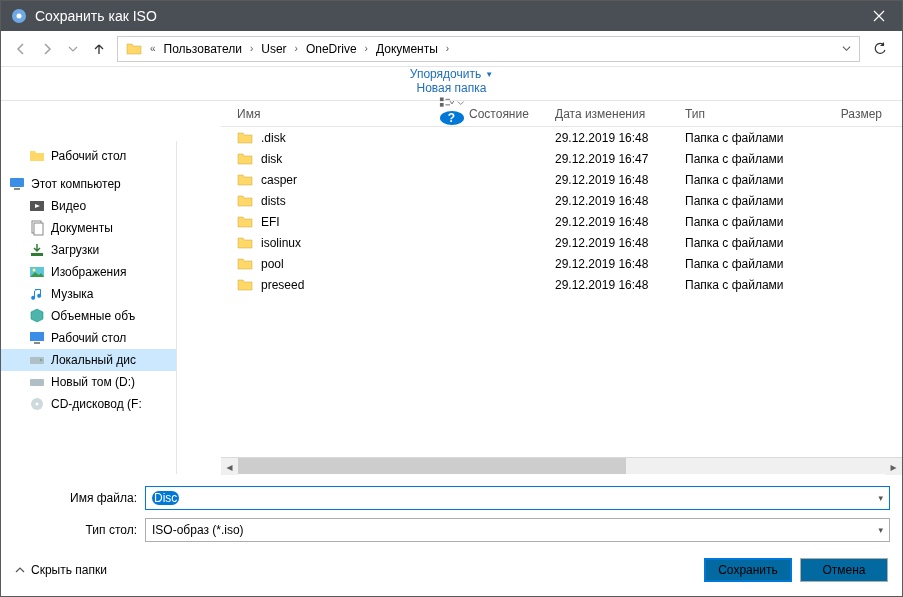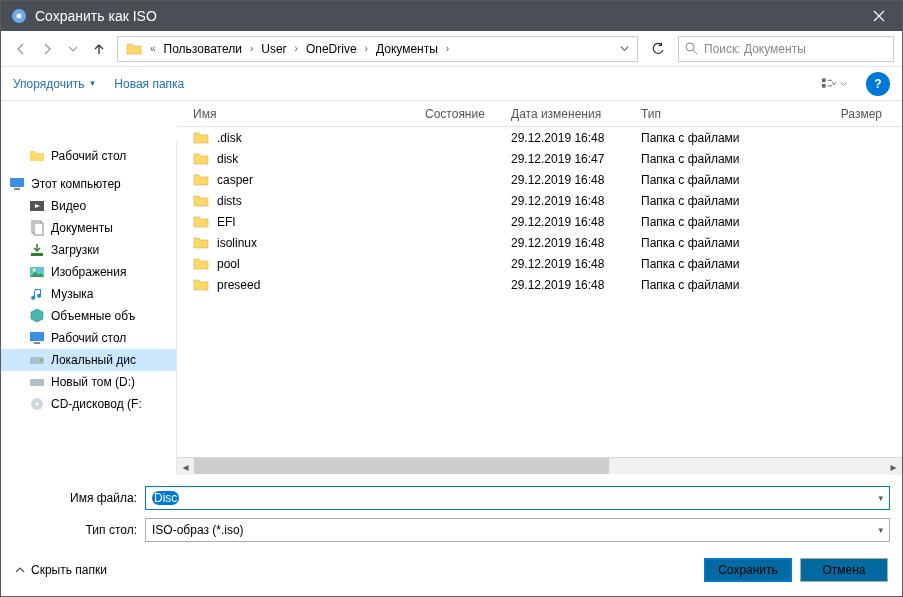--- a/index.html
+++ b/index.html
@@ -14,33 +14,33 @@
 .navbtn { width: 24px; height: 24px; display: flex; align-items: center; justify-content: center; color: #999; cursor: pointer; }
 .navbtn.enabled { color: #333; }
 .crumbbox { flex: 1; height: 26px; border: 1px solid #ccc; display: flex; align-items: center; padding: 0 4px; background: #fff; }
 .crumb-icon { width: 16px; height: 16px; margin: 0 4px; }
 .crumb-sep { color: #555; margin: 0 4px; font-size: 10px; }
 .crumb { padding: 2px 4px; cursor: pointer; }
 .crumb-drop { width: 18px; display: flex; justify-content: center; color: #555; cursor: pointer; }
 .refresh { width: 28px; height: 26px; display: flex; align-items: center; justify-content: center; cursor: pointer; }
 .searchbox { width: 216px; height: 26px; border: 1px solid #ccc; display: flex; align-items: center; padding: 0 6px; color: #888; }
 .searchbox .sicon { margin-right: 6px; }
-.toolbar { height: 34px; display: flex; align-items: center; padding: 0 12px; gap: 18px; border-bottom: 1px solid #e5e5e5; }
+.toolbar { height: 34px; display: flex; align-items: center; padding: 0 12px; border-bottom: 1px solid #e5e5e5; flex-direction: column; }
 .toolbtn { color: #1e6fbd; cursor: pointer; display: flex; align-items: center; gap: 4px; }
 .toolbtn .dd { font-size: 8px; }
 .toolbar .spacer { flex: 1; }
 .viewbtn { width: 28px; height: 24px; display: flex; align-items: center; justify-content: center; cursor: pointer; border: 1px solid transparent; }
 .helpbtn { width: 24px; height: 24px; border-radius: 50%; background: #0078d7; color: #fff; display: flex; align-items: center; justify-content: center; font-weight: bold; cursor: pointer; }
 .body { flex: 1; display: flex; min-height: 0; }
 .tree { width: 176px; border-right: 1px solid #e5e5e5; overflow: hidden; padding-top: 4px; margin-top: 40px; }
 .tnode { height: 22px; display: flex; align-items: center; padding-left: 8px; gap: 6px; cursor: pointer; white-space: nowrap; }
 .tnode.selected { background: #cce8ff; }
 .tnode.indent { padding-left: 28px; }
 .ticon { width: 16px; height: 16px; flex-shrink: 0; }
-.listwrap { flex: 1; display: flex; flex-direction: column; min-width: 0; }
+.listwrap { flex: 1; display: flex; flex-direction: column; min-width: 0; margin-left: 44px; }
 .colhead { height: 26px; display: flex; padding: 0 8px; border-bottom: 1px solid #e5e5e5; color: #555; }
 .colhead > div, .frow > div { display: flex; align-items: center; }
 .c-name { flex: 0 0 240px; padding-left: 8px; }
 .c-state { flex: 0 0 86px; }
 .c-date { flex: 0 0 130px; }
 .c-type { flex: 0 0 130px; }
 .c-size { flex: 1; justify-content: flex-end; padding-right: 12px; }
 .flist { flex: 1; overflow: auto; }
 .frow { height: 21px; display: flex; padding: 0 8px; cursor: pointer; }
 .ficon { width: 16px; height: 16px; margin-right: 8px; }
@@ -125,29 +125,20 @@
             <path d="M1 3 L5 7 L9 3" stroke="#555" stroke-width="1.2" fill="none"></path>
           </svg>
         </span>
     </div>
     <div class="refresh">
         <svg width="14" height="14" viewBox="0 0 14 14">
           <path d="M11 3 A5 5 0 1 0 12 8" stroke="#333" stroke-width="1.2" fill="none"></path>
           <path d="M11 0 L11 4 L7 4z" fill="#333"></path>
         </svg>
       </div>
-    <div class="searchbox">
-      <span class="sicon">
-          <svg width="13" height="13" viewBox="0 0 13 13">
-            <circle cx="5" cy="5" r="4" stroke="#888" fill="none"></circle>
-            <path d="M8 8 L12 12" stroke="#888"></path>
-          </svg>
-        </span>
-      <span>Поиск: Документы</span>
-    </div>
   </div>
 
   <div class="toolbar">
     <div class="toolbtn">
         <span>Упорядочить</span>
         <span class="dd">▼</span>
       </div>
     <div class="toolbtn">
         <span>Новая папка</span>
       </div>

